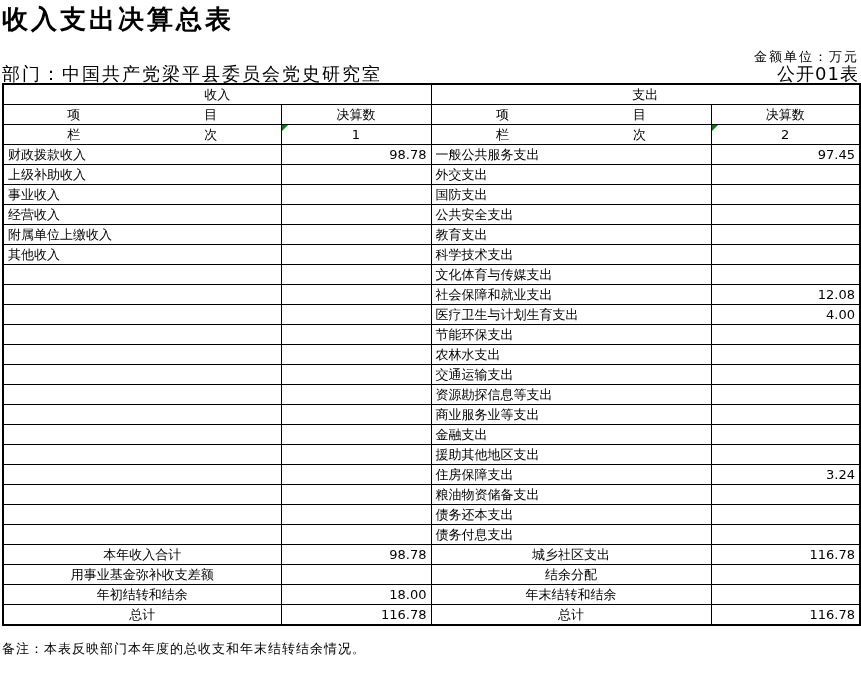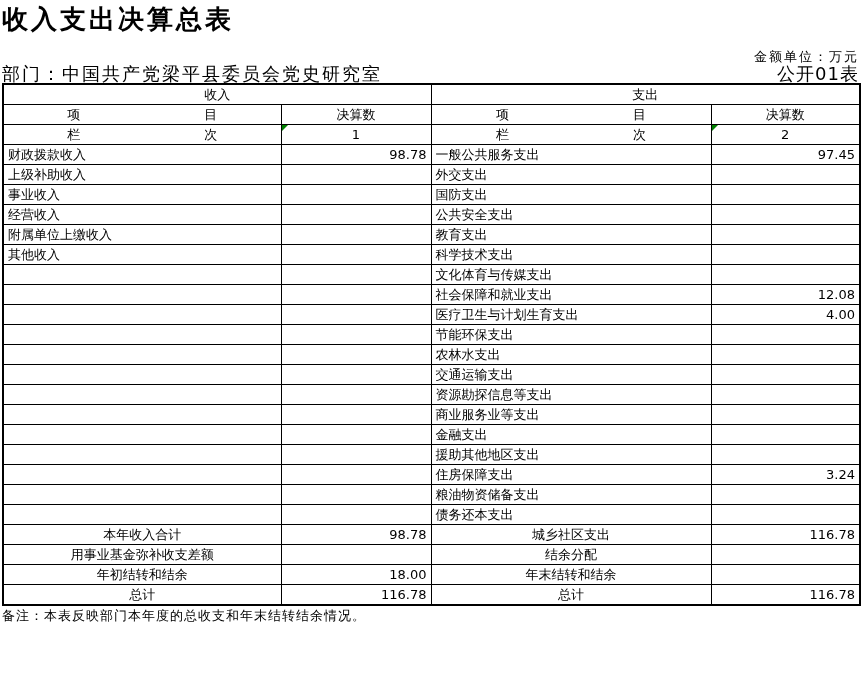--- a/index.html
+++ b/index.html
@@ -79,21 +79,21 @@
     top:0; left:0;
     width:0; height:0;
     border-top:6px solid var(--flag, #008000);
     border-right:6px solid transparent;
   }
 
   .note {
     font-size:13px;
     letter-spacing:1px;
     height:18px; line-height:18px;
-    margin-top:1px;
+    margin-top:14px;
   }
 </style>
 </head>
 <body>
 
 <div class="page">
 
   <div class="title">收入支出决算总表</div>
 
   <div class="unit-line">金额单位：万元</div>
@@ -236,20 +236,26 @@
           <td class="right"></td>
           <td class="left">粮油物资储备支出</td>
           <td class="right"></td>
         </tr>
         <tr>
           <td class="left"></td>
           <td class="right"></td>
           <td class="left">债务还本支出</td>
           <td class="right"></td>
         </tr>
+        <tr>
+          <td class="left"></td>
+          <td class="right"></td>
+          <td class="left">债务付息支出</td>
+          <td class="right"></td>
+        </tr>
       </tbody>
     <tbody id="footer-rows">
         <tr>
           <td class="center bold">本年收入合计</td>
           <td class="right">98.78</td>
           <td class="center bold">城乡社区支出</td>
           <td class="right">116.78</td>
         </tr>
         <tr>
           <td class="center">用事业基金弥补收支差额</td>

